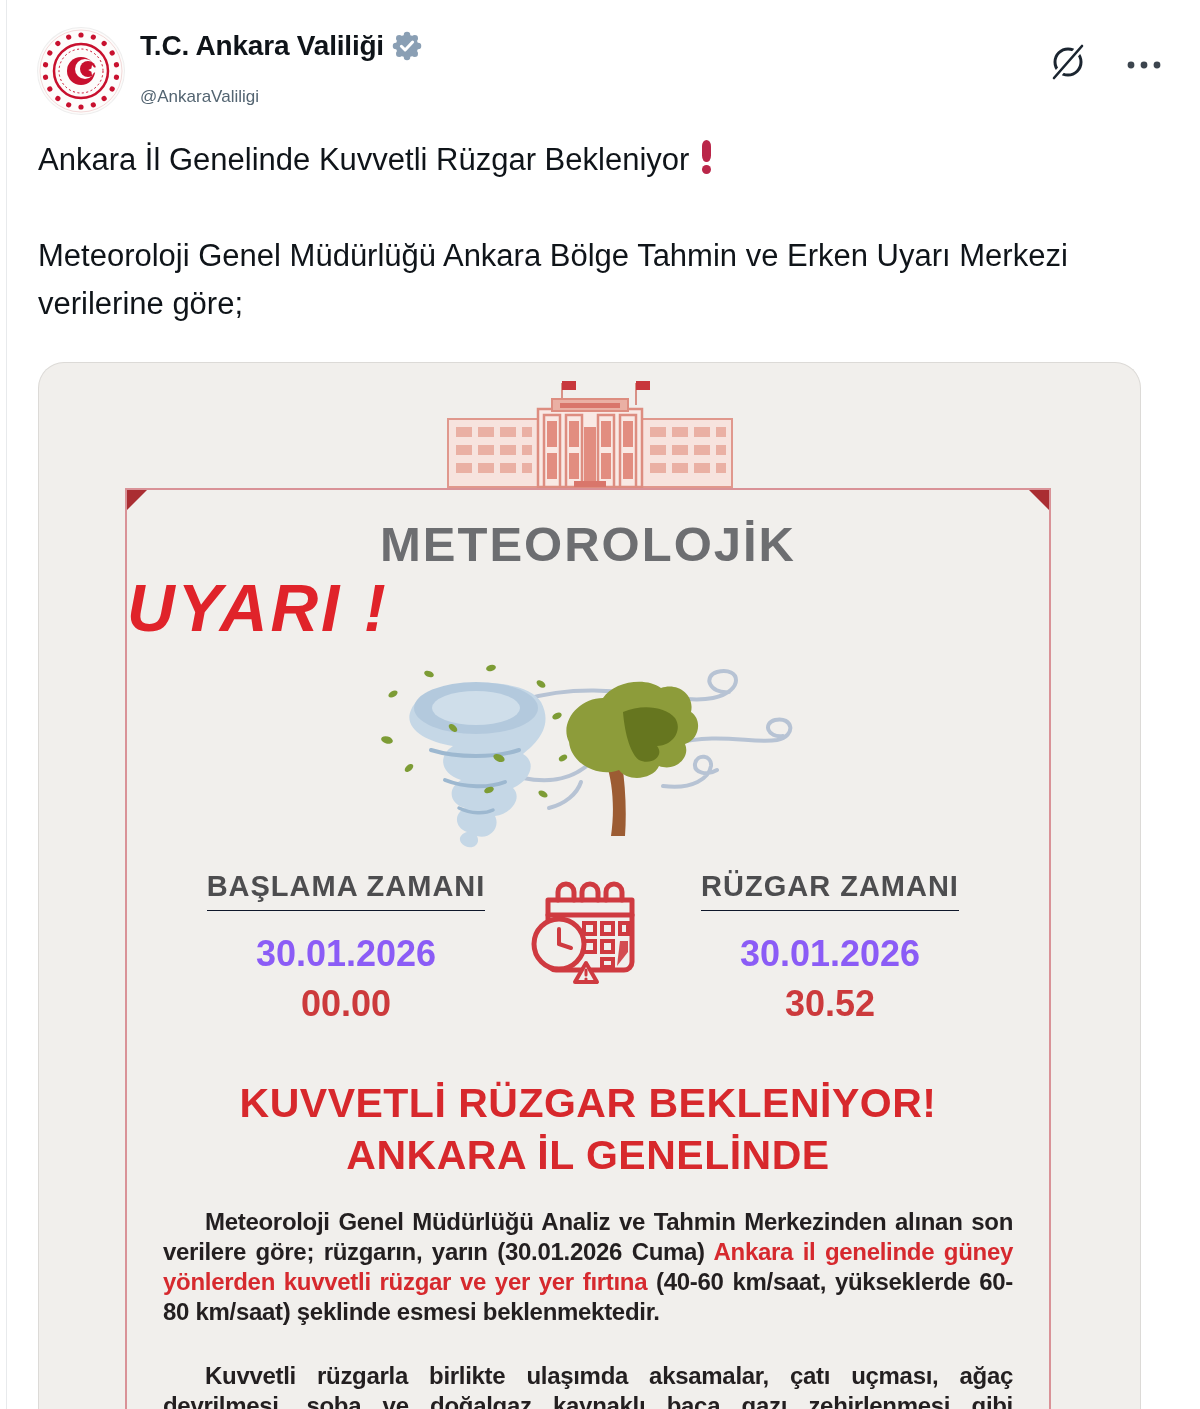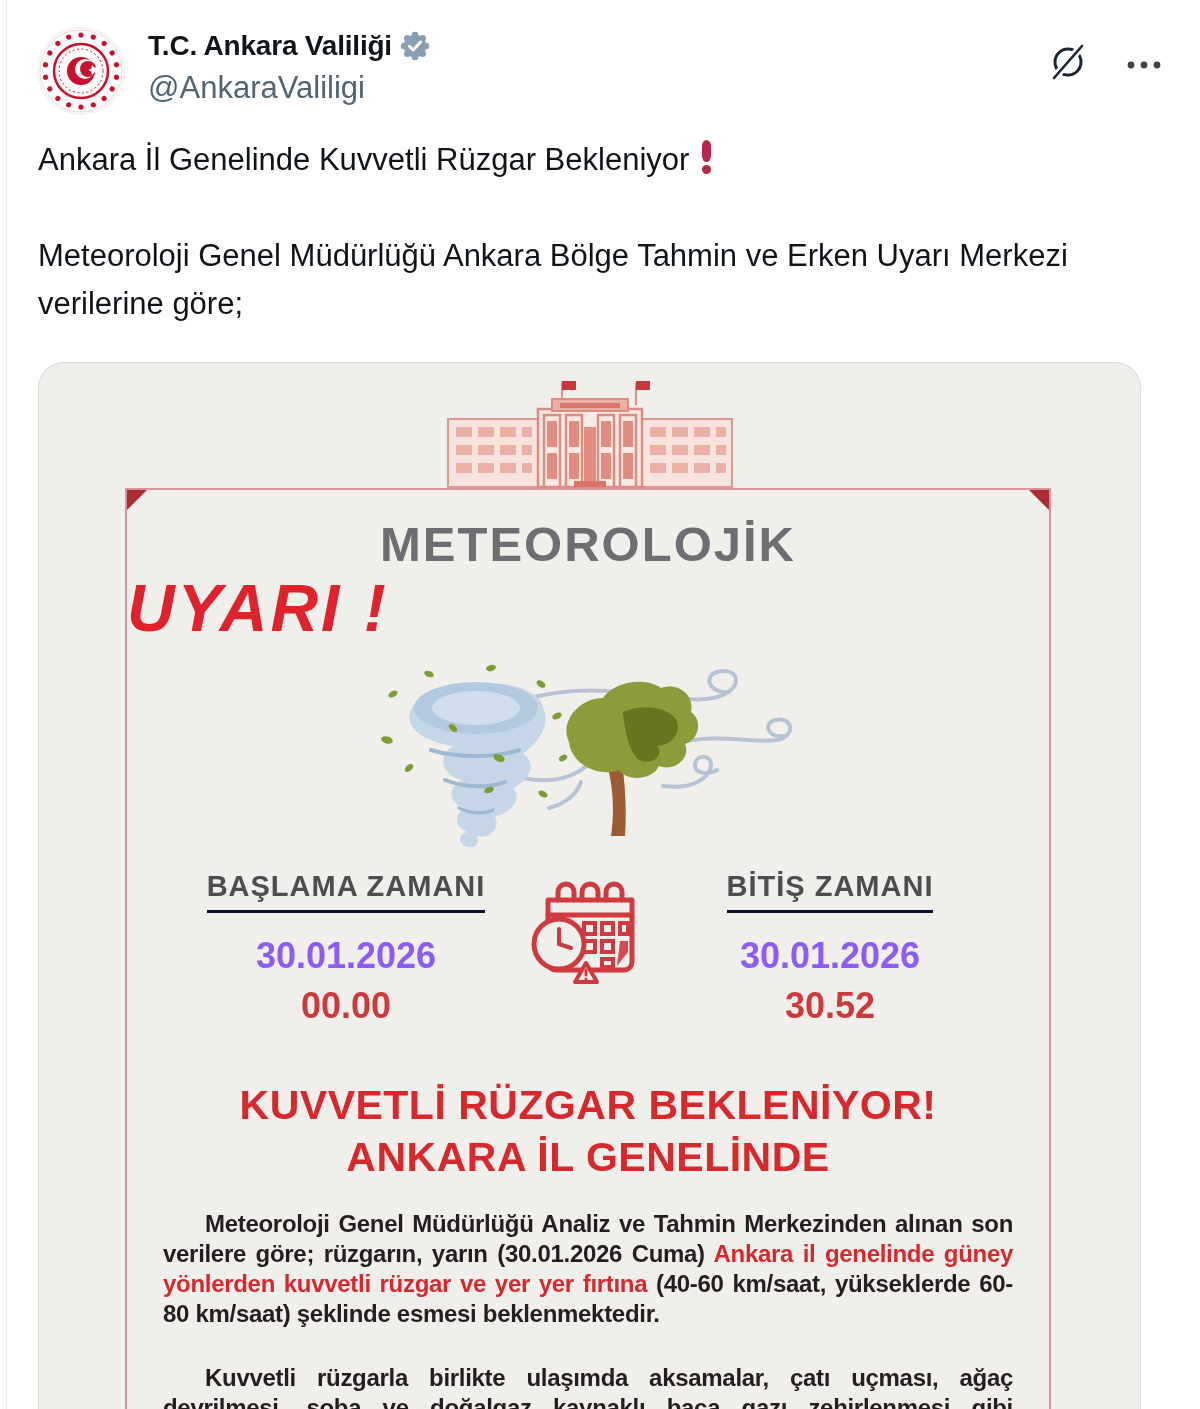--- a/index.html
+++ b/index.html
@@ -2,27 +2,27 @@
 <html><head>
 <meta charset="utf-8">
 <style>
   * { margin:0; padding:0; box-sizing:border-box; }
   html,body { width:1200px; height:1409px; background:#ffffff; overflow:hidden;
               font-family:"Liberation Sans", sans-serif; }
   .page { position:relative; width:1200px; height:1409px; background:#fff; }
   .left-rail { position:absolute; left:6px; top:0; width:1px; height:100%; background:#e8eaec; }
 
   
-  .post-header { position:absolute; left:38px; top:28px; right:36px; height:90px; display:flex;gap:8px; }
+  .post-header { position:absolute; left:38px; top:28px; right:36px; height:90px; display:flex; }
   .avatar { width:86px; height:86px; border-radius:50%; background:#fdfbfa; flex:0 0 auto;
             box-shadow:0 0 0 1px #eee; cursor:pointer; }
   .id-block { margin-left:16px; padding-top:2px; }
   .name-row { display:flex; align-items:center; gap:8px; }
   .display-name { font-size:28px; font-weight:700; color:#0f1419; letter-spacing:-0.2px; cursor:pointer; }
-  .handle { font-size:31px; color:#536471; margin-top:8px; }
+  .handle { font-size:17px; color:#536471; margin-top:25px; }
   .header-actions { margin-left:auto; display:flex; align-items:flex-start; gap:34px; padding-top:12px; }
   .icon-btn { cursor:pointer; background:none; border:none; padding:0; line-height:0; }
 
   
   .tweet-text { position:absolute; left:38px; top:136px; width:1070px;
                 font-size:31px; line-height:48px; color:#0f1419; }
   .tweet-text p + p { margin-top:48px; }
   .excl { display:inline-block; position:relative; width:14px; height:34px; margin-left:10px; vertical-align:-4px; }
   .excl::before { content:""; position:absolute; left:3px; top:0; width:9px; height:22px;
                   border-radius:5px / 7px; background:#ba2649; }
@@ -45,21 +45,21 @@
   .w-title-top { margin-top:26px; text-align:center; font-size:49px; font-weight:700;
                  letter-spacing:2px; color:#6d6e71; }
   .w-title-main { text-align:left; font-size:66px; font-weight:700; font-style:italic;
                   letter-spacing:3px; color:#e0232a; margin-top:-2px; }
   .storm-art { display:block; margin:12px auto 0; }
 
   .dates-row { display:grid; grid-template-columns:1fr 150px 1fr; align-items:start;
                padding:0 52px; margin-top:16px; }
   .date-col { text-align:center; }
   .date-label { display:inline-block; font-size:29px; font-weight:700; color:#4d4d4f;
-                letter-spacing:1px; padding-bottom:7px; border-bottom:3px solid #0f172a; }
+                letter-spacing:1px; padding-bottom:7px; border-bottom:1px solid #0f172a; }
   .date-val { font-size:36px; font-weight:700; color:#8b5cf6; margin-top:22px; }
   .time-val { font-size:36px; font-weight:700; color:#cc3a3c; margin-top:8px; }
   .cal-wrap { display:flex; justify-content:center; }
 
   .warn-heading { margin-top:52px; text-align:center; font-size:41px; font-weight:700;
                   line-height:52px; color:#d7282c; letter-spacing:0.5px; }
 
   .warn-para { margin:26px 36px 0; font-size:24px; font-weight:700; line-height:30px;
                color:#231f20; text-align:justify; text-indent:42px; letter-spacing:-0.3px; }
   .warn-para.second { margin-top:34px; }
@@ -280,21 +280,21 @@
             <path d="M94 71 h8 v11 l-11 14 z" fill="#cf3a40" opacity="0.9"></path>
             <circle cx="33" cy="74" r="25" fill="#f1efec" stroke="#cf3a40" stroke-width="5"></circle>
             <line x1="33" y1="74" x2="33" y2="59" stroke="#cf3a40" stroke-width="4" stroke-linecap="round"></line>
             <line x1="33" y1="74" x2="45" y2="78" stroke="#cf3a40" stroke-width="4" stroke-linecap="round"></line>
             <path d="M49 112 l11 -19 l11 19 z" fill="#f1efec" stroke="#cf3a40" stroke-width="4" stroke-linejoin="round"></path>
             <line x1="60" y1="100" x2="60" y2="105" stroke="#cf3a40" stroke-width="3" stroke-linecap="round"></line>
             <circle cx="60" cy="109" r="1.6" fill="#cf3a40"></circle>
           </svg>
         </div>
         <div class="date-col">
-          <span class="date-label">BİTİŞ ZAMANI</span>
+          <span class="date-label">RÜZGAR ZAMANI</span>
           <div class="date-val">30.01.2026</div>
           <div class="time-val">30.52</div>
         </div>
       </div>
 
       <div class="warn-heading">
         <div>KUVVETLİ RÜZGAR BEKLENİYOR!</div>
         <div>ANKARA İL GENELİNDE</div>
       </div>
 

